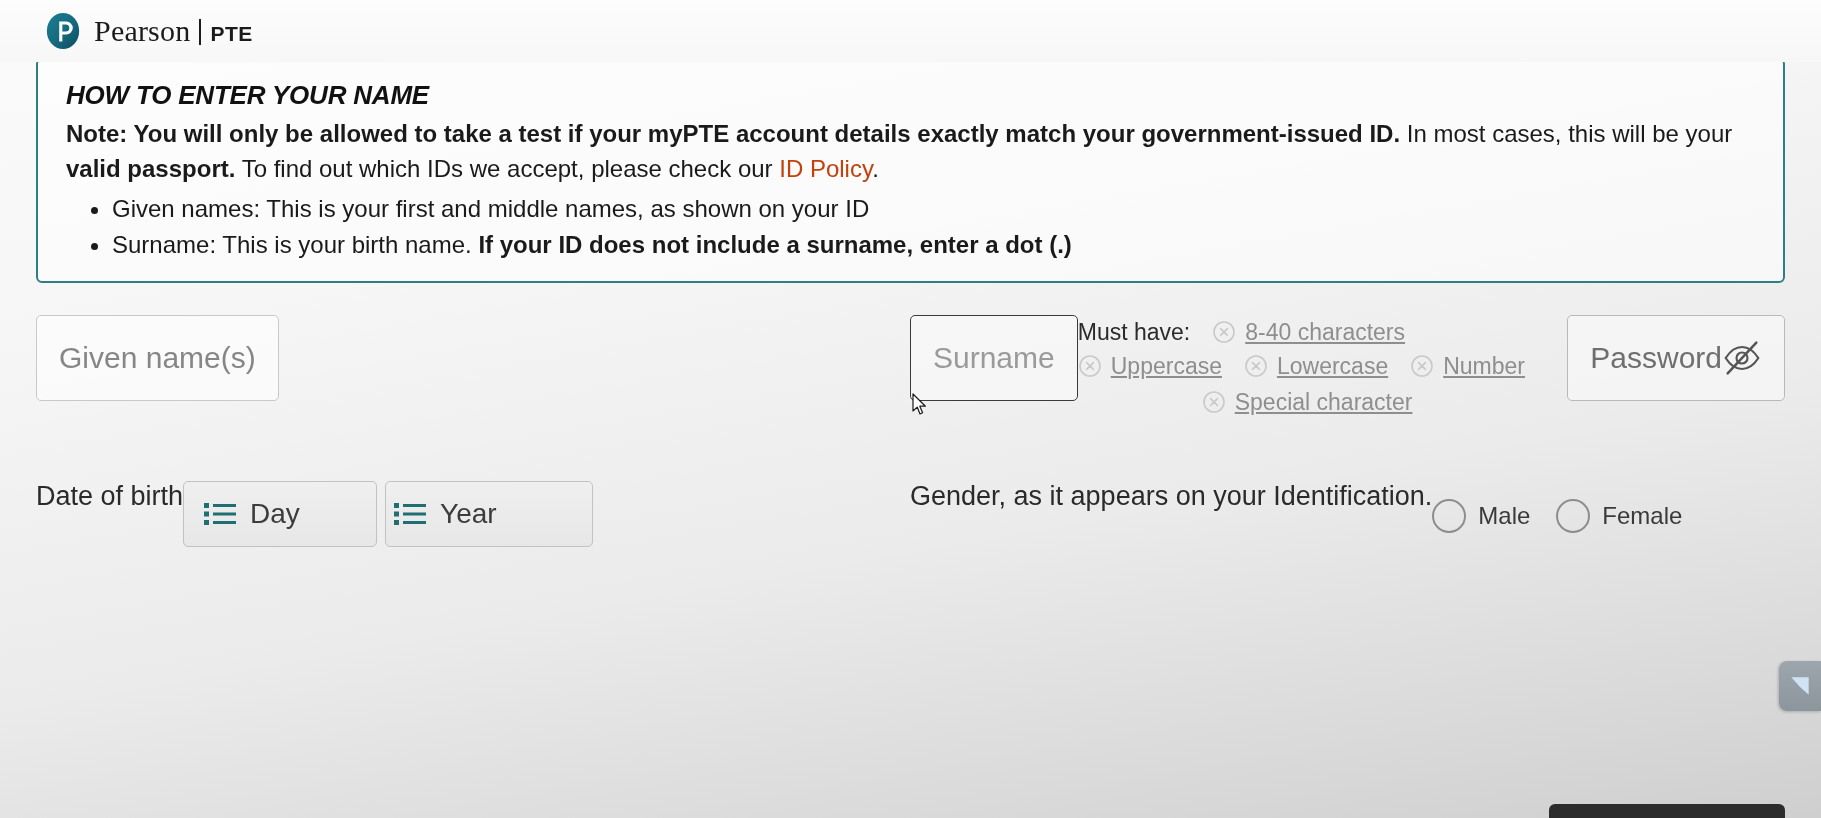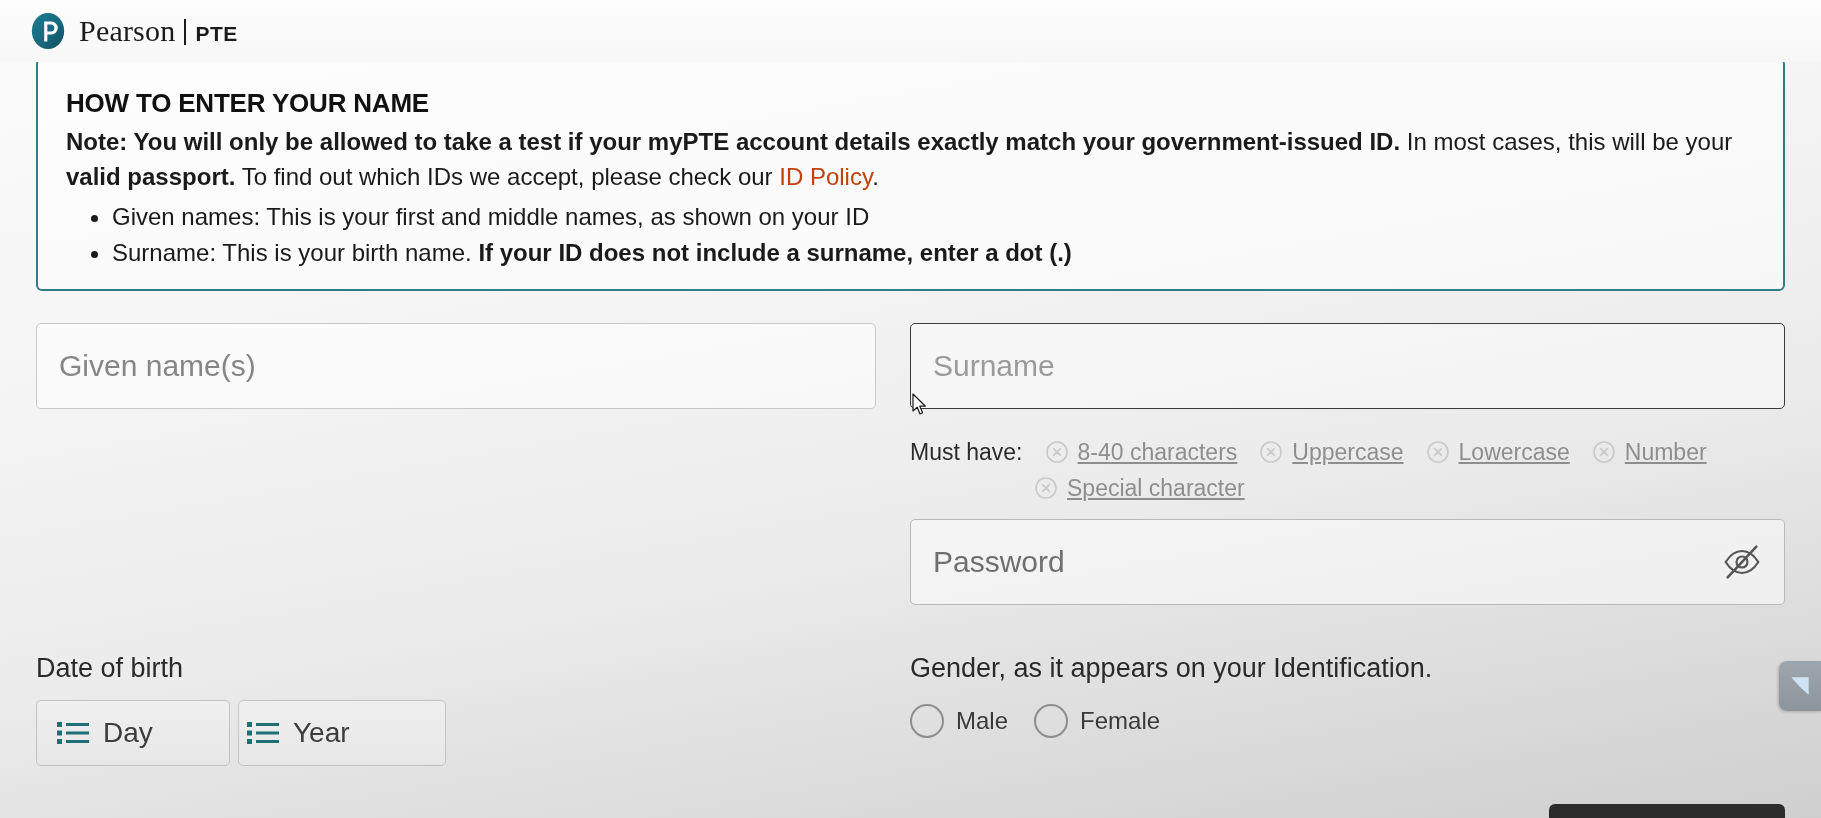--- a/index.html
+++ b/index.html
@@ -13,21 +13,21 @@
     background: linear-gradient(170deg, #fbfbfb 0%, #f6f6f6 30%, #ebebeb 62%, #d8d8d8 88%, #cfcfcf 100%);
     position: relative;
     color: #222;
   }
 
   
   .header {
     height: 62px;
     background: linear-gradient(180deg,#fdfdfd 0%, #f7f7f7 100%);
     display: flex;
-    padding-left: 29px;
+    padding-left: 44px;
     position: relative;
     z-index: 5;
   }
   .logo-wrap { display: flex; align-items: center; gap: 12px; }
   .logo-mark { width: 38px; height: 38px; display:block; }
   .logo-text {
     font-family: "Liberation Serif", "DejaVu Serif", serif;
     font-size: 30px;
     color: #1b1b1b;
     letter-spacing: .2px;
@@ -50,25 +50,26 @@
   .notice {
     margin: 0 36px 0 36px;
     border: 2px solid #2f7d85;
     border-radius: 6px;
     background: rgba(255,255,255,0.55);
     padding: 12px 22px 18px 28px;
     position: relative;
     top: -4px;
   }
   .notice h2 {
-    margin: 16px 0 6px 0;
+    margin: 8px 0 6px 0;
     font-size: 26px;
     font-weight: 700;
     letter-spacing: -0.2px;
     color: #111;
+    font-style: italic;
   }
   .notice p {
     margin: 0 0 4px 0;
     font-size: 24px;
     line-height: 1.45;
     color: #1a1a1a;
     font-weight: 400;
   }
   .notice p b { font-weight: 700; }
   .notice a { color: #c2410c; text-decoration: none; }
@@ -80,21 +81,21 @@
   }
   .notice li b { font-weight: 700; }
 
   
   .form {
     margin: 28px 36px 0 36px;
     display: grid;
     grid-template-columns: 840px 1fr;
     column-gap: 34px;
   }
-  .col { display: flex; flex-direction: column; }
+  .col { display: flex; flex-direction: row; text-align: center; }
 
   .field {
     height: 86px;
     border: 1px solid #c9c9c9;
     border-radius: 5px;
     background: rgba(255,255,255,0.55);
     display: flex;
     align-items: center;
     padding: 0 22px;
     position: relative;

